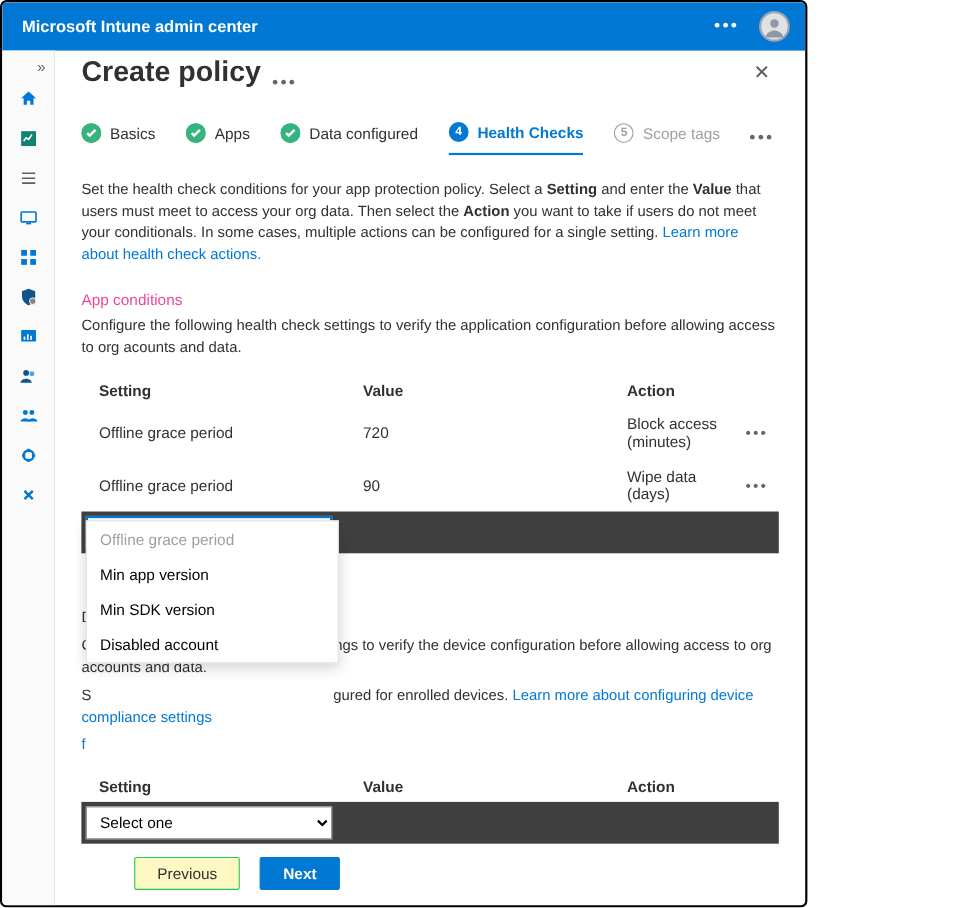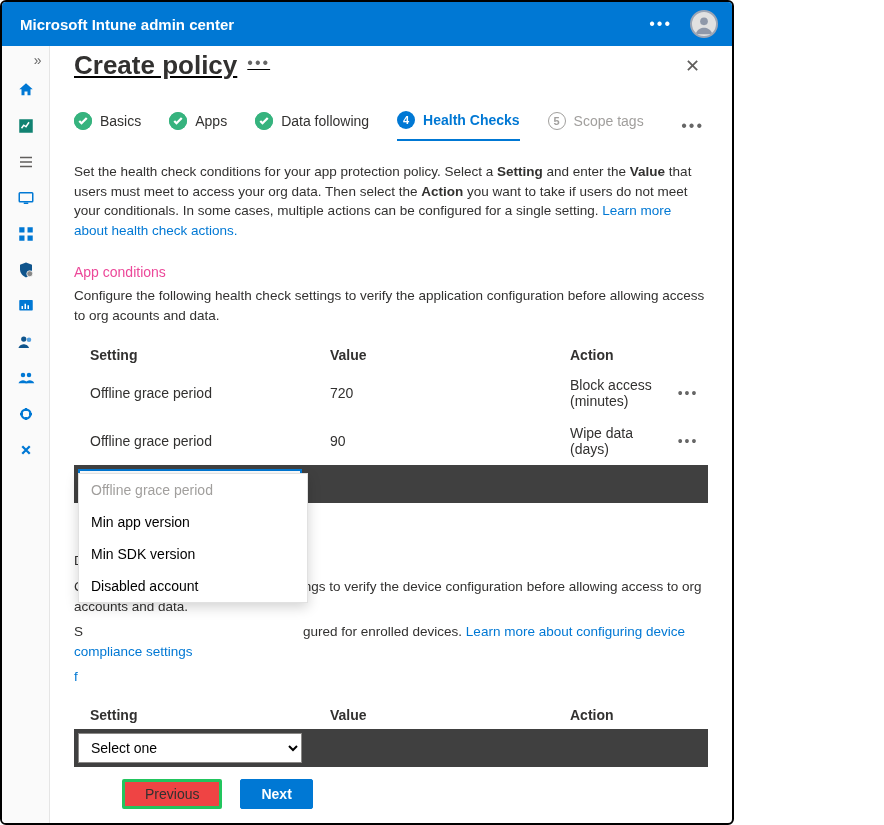--- a/index.html
+++ b/index.html
@@ -23,21 +23,21 @@
 
   .content { flex: 1; display: flex; flex-direction: column; position: relative; }
 
   
   .breadcrumb { padding: 14px 24px 4px 24px; font-size: 13px; color: #605e5c; }
   .breadcrumb a { color: #0078d4; text-decoration: none; }
   .breadcrumb .sep { color: #605e5c; margin: 0 6px; }
 
   
   .page-head { display: flex; align-items: center; justify-content: space-between; padding: 4px 24px 10px 24px; }
-  .page-title-wrap { display:flex; align-items:flex-start; gap:10px;text-decoration:underline; }
+  .page-title-wrap { display:flex; align-items:flex-end; gap:10px; }
   .page-title { font-size: 26px; font-weight: 600; color: #323130; }
   .page-title-more { color:#666; font-size:16px; letter-spacing:2px; cursor:pointer; position:relative; top:4px;}
   .close-x { font-size: 18px; color: #605e5c; cursor: pointer; padding: 4px 8px; }
 
   .scroll-area { padding: 20px 24px 0 24px; overflow: visible; position: relative; }
 
   
   .stepper-row { display:flex; align-items:center; justify-content:space-between; border-bottom:1px solid #ededed0; margin-bottom: 22px;}
   .stepper { display: flex; gap: 28px; position:relative;text-align:right; }
   .step { display: flex; align-items: center; gap: 8px; font-size: 14px; color: #323130; cursor: pointer; padding-bottom:10px;}
@@ -71,21 +71,21 @@
   .dd-item.disabled { color: #a19f9d; cursor: default; }
 
   
   .occ-line { font-size: 13.5px; color: #323130; line-height: 1.45; margin-bottom: 6px; max-width: 760px; }
   .occ-line a { color:#0078d4; text-decoration:none; }
   .device-block { margin-top: 48px; }
 
   
   .footer { position: absolute; bottom: 14px; left: 72px; display: flex; gap: 18px; }
   .btn { height: 30px; padding: 0 20px; font-size: 14px; border-radius: 2px; cursor: pointer; }
-  .btn-secondary { background: #ef4444; border: 3px solid #22c55e; color: #323130; }
+  .btn-secondary { background: #fef9c3; border: 1px solid #22c55e; color: #323130; }
   .btn-primary { background: #0078d4; border: 1px solid #0078d4; color: #fff; font-weight:600;}
 
   .check-ic svg { width:18px; height:18px; }
 </style>
 </head>
 <body>
 
 <div class="frame">
 
   <div class="banner">
@@ -208,21 +208,21 @@
                 </span>
               <span>Apps</span>
             </div>
             <div class="step">
               <span class="step-circle done check-ic">
                   <svg viewBox="0 0 24 24">
                     <circle cx="12" cy="12" r="12" fill="#36b37e"></circle>
                     <path d="M7 12l3 3 7-7" stroke="#fff" stroke-width="3" fill="none"></path>
                   </svg>
                 </span>
-              <span>Data following</span>
+              <span>Data configured</span>
             </div>
             <div class="step active">
               <span class="step-circle active">4</span>
               <span>Health Checks</span>
             </div>
             <div class="step future">
               <span class="step-circle future">5</span>
               <span>Scope tags</span>
             </div>
           </div>

